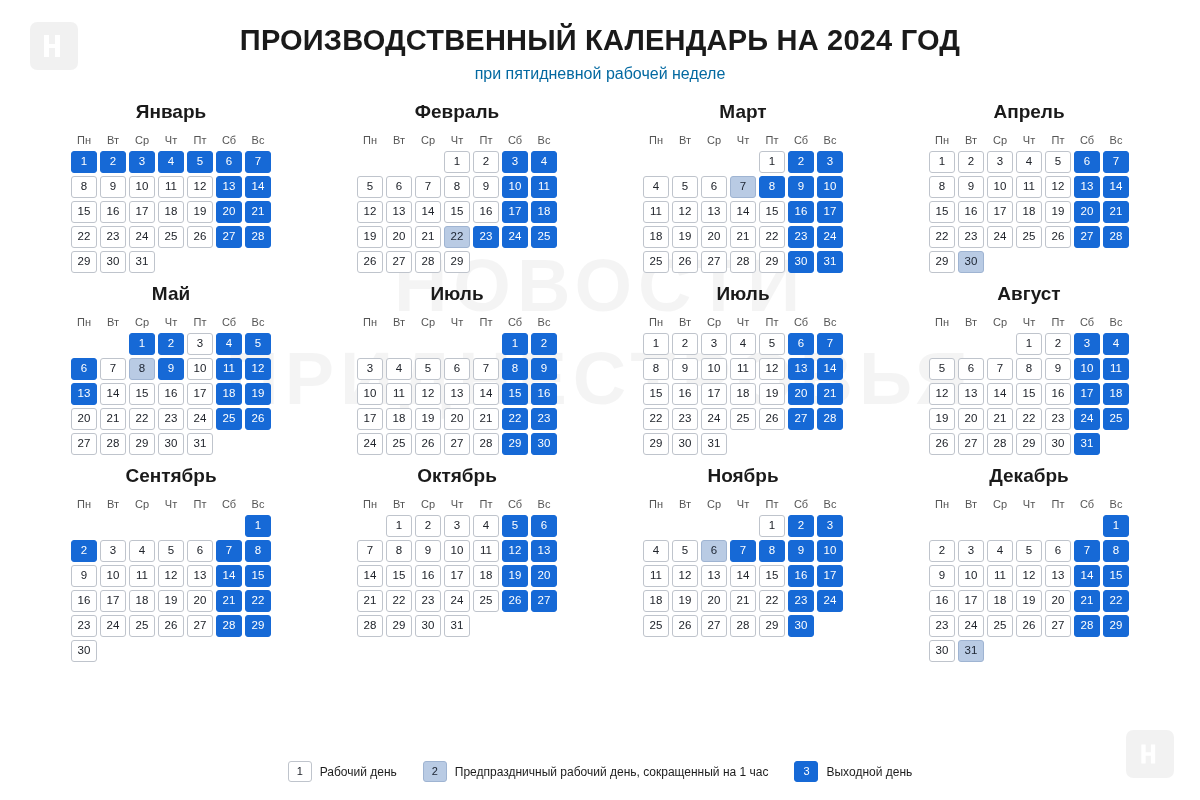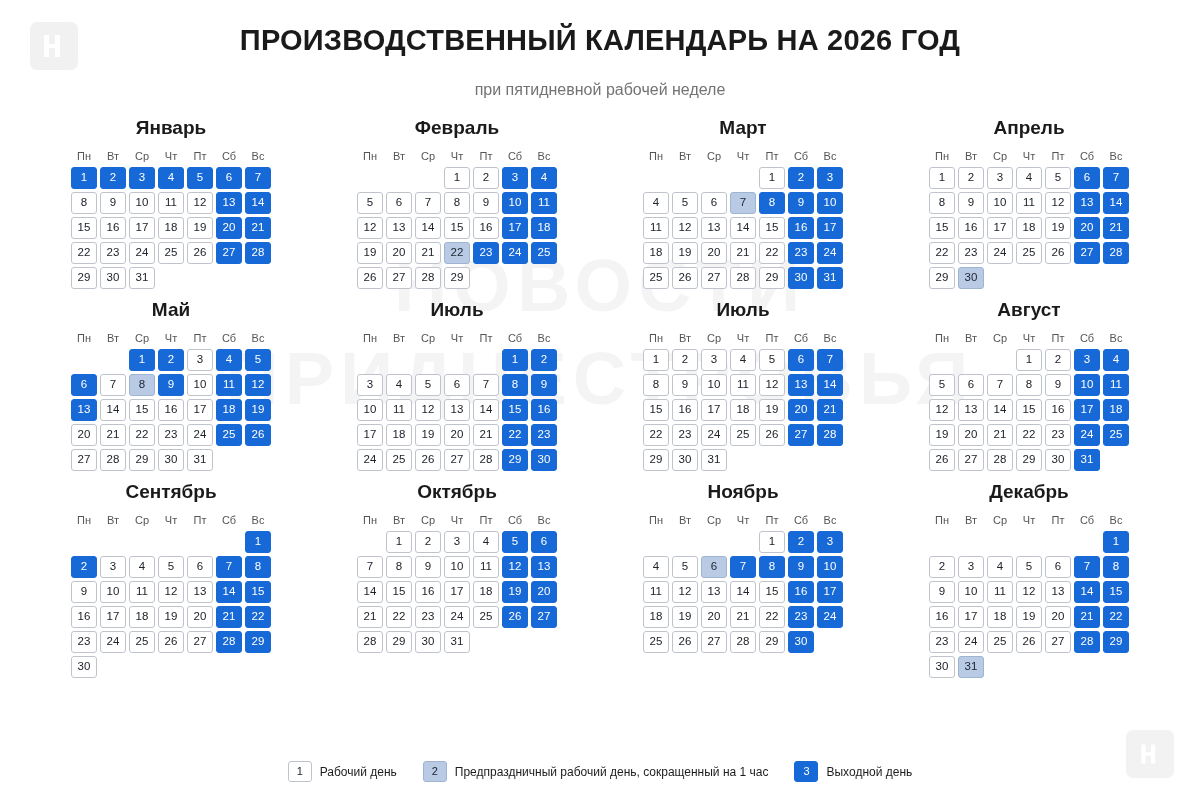--- a/index.html
+++ b/index.html
@@ -40,22 +40,22 @@
     font-weight:700;
     letter-spacing:0.2px;
     margin:0;
     padding-top:24px;
     position:relative;
     z-index:2;
   }
   .subtitle{
     text-align:center;
     font-size:16px;
-    color:#737373;
-    margin-top:24px;
+    color:#0369a1;
+    margin-top:8px;
     position:relative;
     z-index:2;
   }
   .grid{
     position:relative;
     z-index:2;
     display:grid;
     grid-template-columns:repeat(4,1fr);
     row-gap:10px;
     margin-top:18px;
@@ -135,21 +135,21 @@
 </div>
 <div class="logo br">
   <svg width="26" height="26" viewBox="0 0 30 30">
     <path d="M5 4 h5 v9 h6 V4 h5 v22 h-5 v-9 h-6 v9 H5 z" fill="#ffffff"></path>
   </svg>
 </div>
 
 <div class="watermark-big">НОВОСТИ
 ПРИДНЕСТРОВЬЯ</div>
 
-<h1 class="title">ПРОИЗВОДСТВЕННЫЙ КАЛЕНДАРЬ НА 2026 ГОД</h1>
+<h1 class="title">ПРОИЗВОДСТВЕННЫЙ КАЛЕНДАРЬ НА 2024 ГОД</h1>
 <div class="subtitle">при пятидневной рабочей неделе</div>
 
 <div class="grid" id="calendar-grid">
     <div class="month">
       <div class="month-name">Январь</div>
       <div class="dow">
         <span>Пн</span>
         <span>Вт</span>
         <span>Ср</span>
         <span>Чт</span>

